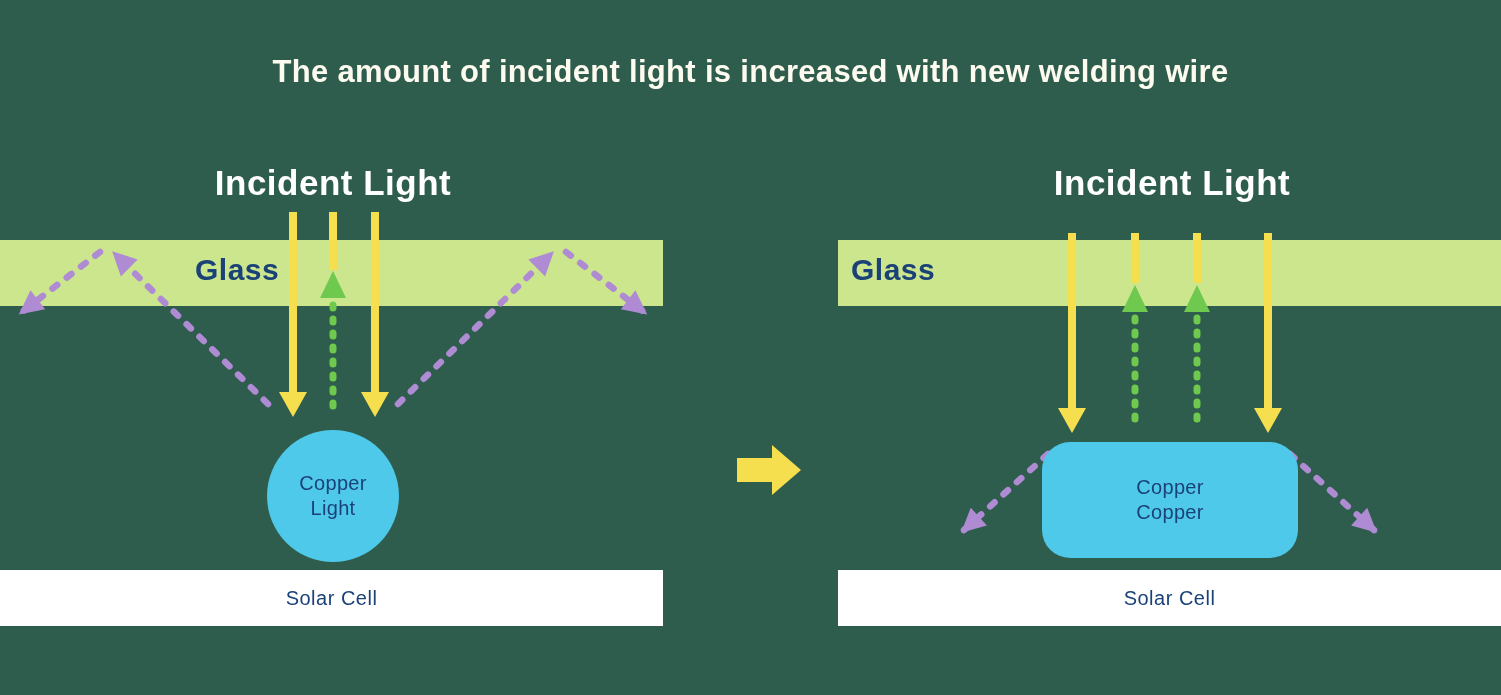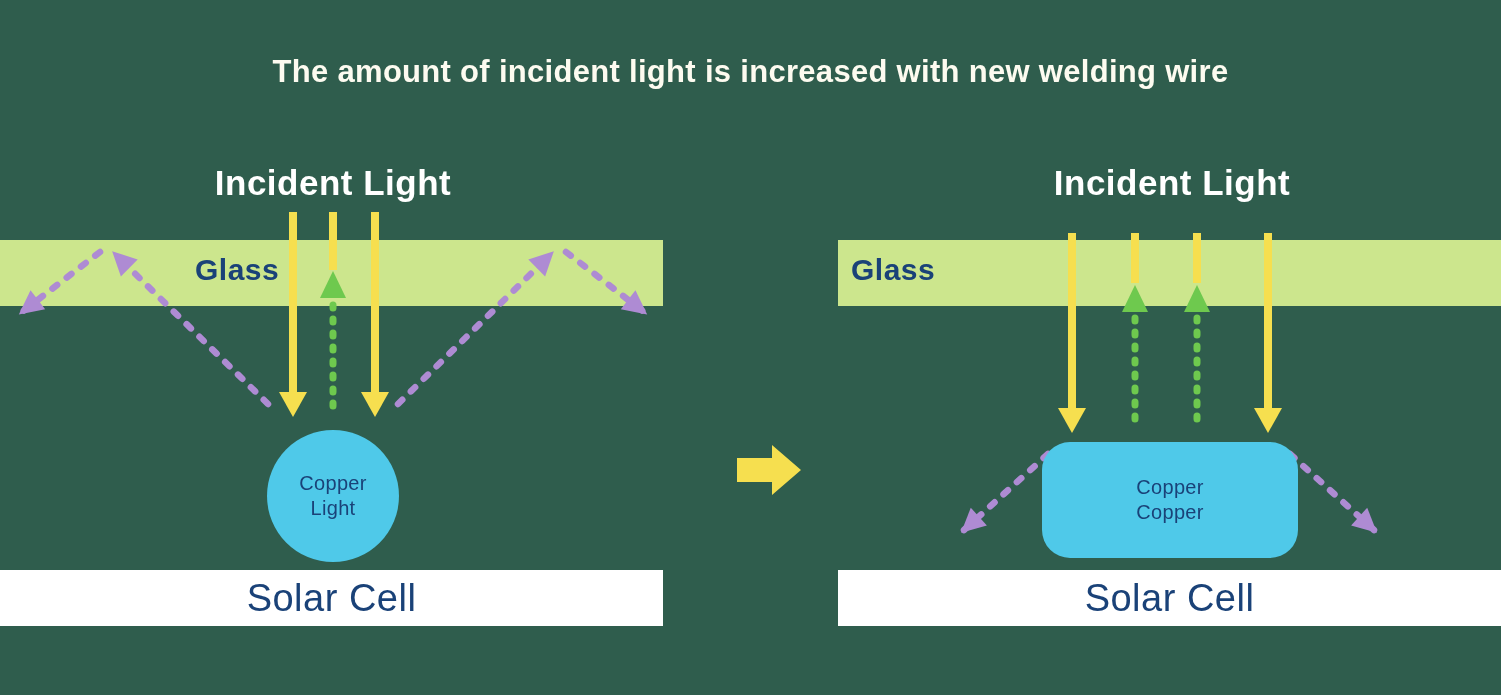--- a/index.html
+++ b/index.html
@@ -47,21 +47,21 @@
   .glass-label-left{left:195px;}
   .glass-label-right{left:851px;}
   .solar-bar{
     position:absolute;top:570px;height:56px;width:663px;
     background:var(--color-solar-fill);z-index:1;
     display:flex;align-items:center;justify-content:center;
   }
   .solar-left{left:0;}
   .solar-right{left:838px;}
   .solar-label{
-    font-size:38px;font-weight:500;color:var(--color-label-navy);
+    font-size:20px;font-weight:500;color:var(--color-label-navy);
     letter-spacing:0.5px;
   }
   .copper-wire{
     position:absolute;left:267px;top:430px;width:132px;height:132px;
     border-radius:50%;background:var(--color-copper-fill);z-index:3;
     display:flex;flex-direction:column;align-items:center;justify-content:center;
   }
   .copper-ribbon{
     position:absolute;left:1042px;top:442px;width:256px;height:116px;
     border-radius:28px;background:var(--color-copper-fill);z-index:3;

